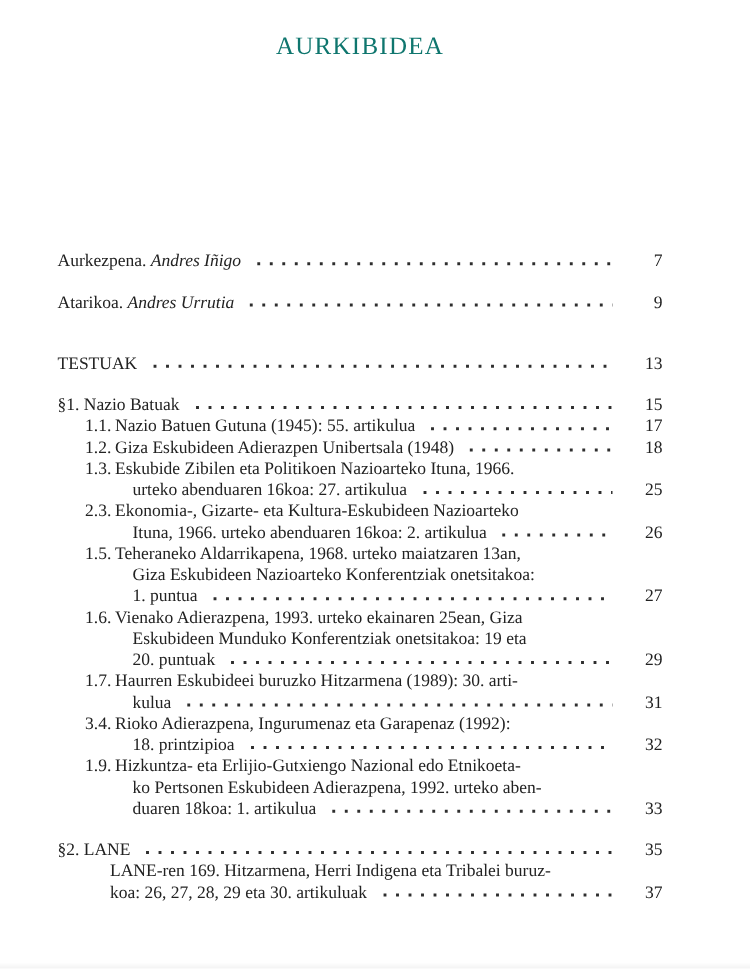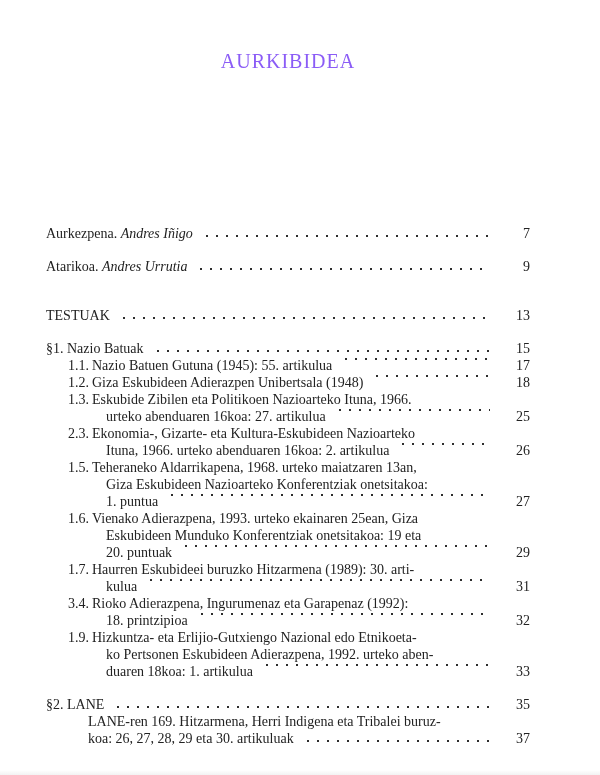--- a/index.html
+++ b/index.html
@@ -18,29 +18,28 @@
     font-size: 14px;
     line-height: 17px;
   }
   .title {
     text-align: center;
     font-size: 20px;
     line-height: 22px;
     font-weight: normal;
     letter-spacing: 1px;
     margin-bottom: 153px;
-    color: #8b5cf6;
-    margin-top: 24px;
+    color: #0f766e;
   }
   .entry { }
   .sp-small { margin-top: 16px; }
   .sp-large { margin-top: 32px; }
   .line { white-space: nowrap; }
   .line.last { display: flex; align-items: baseline; }
-  .kind-sub .line { margin-left: 22px; align-items: flex-end; }
+  .kind-sub .line { margin-left: 22px; }
   .kind-sub .line.cont { margin-left: 60px; }
   .kind-lane .line { margin-left: 42px; }
   .num { display: inline-block; width: 24px; flex: 0 0 24px; }
   .txt { flex: 0 0 auto; white-space: nowrap; }
   .bold .txt, .bold .num { font-weight: normal; }
   .authoritalic { font-style: italic; }
   .leader {
     flex: 1 1 auto;
     min-width: 12px;
     height: 4px;

